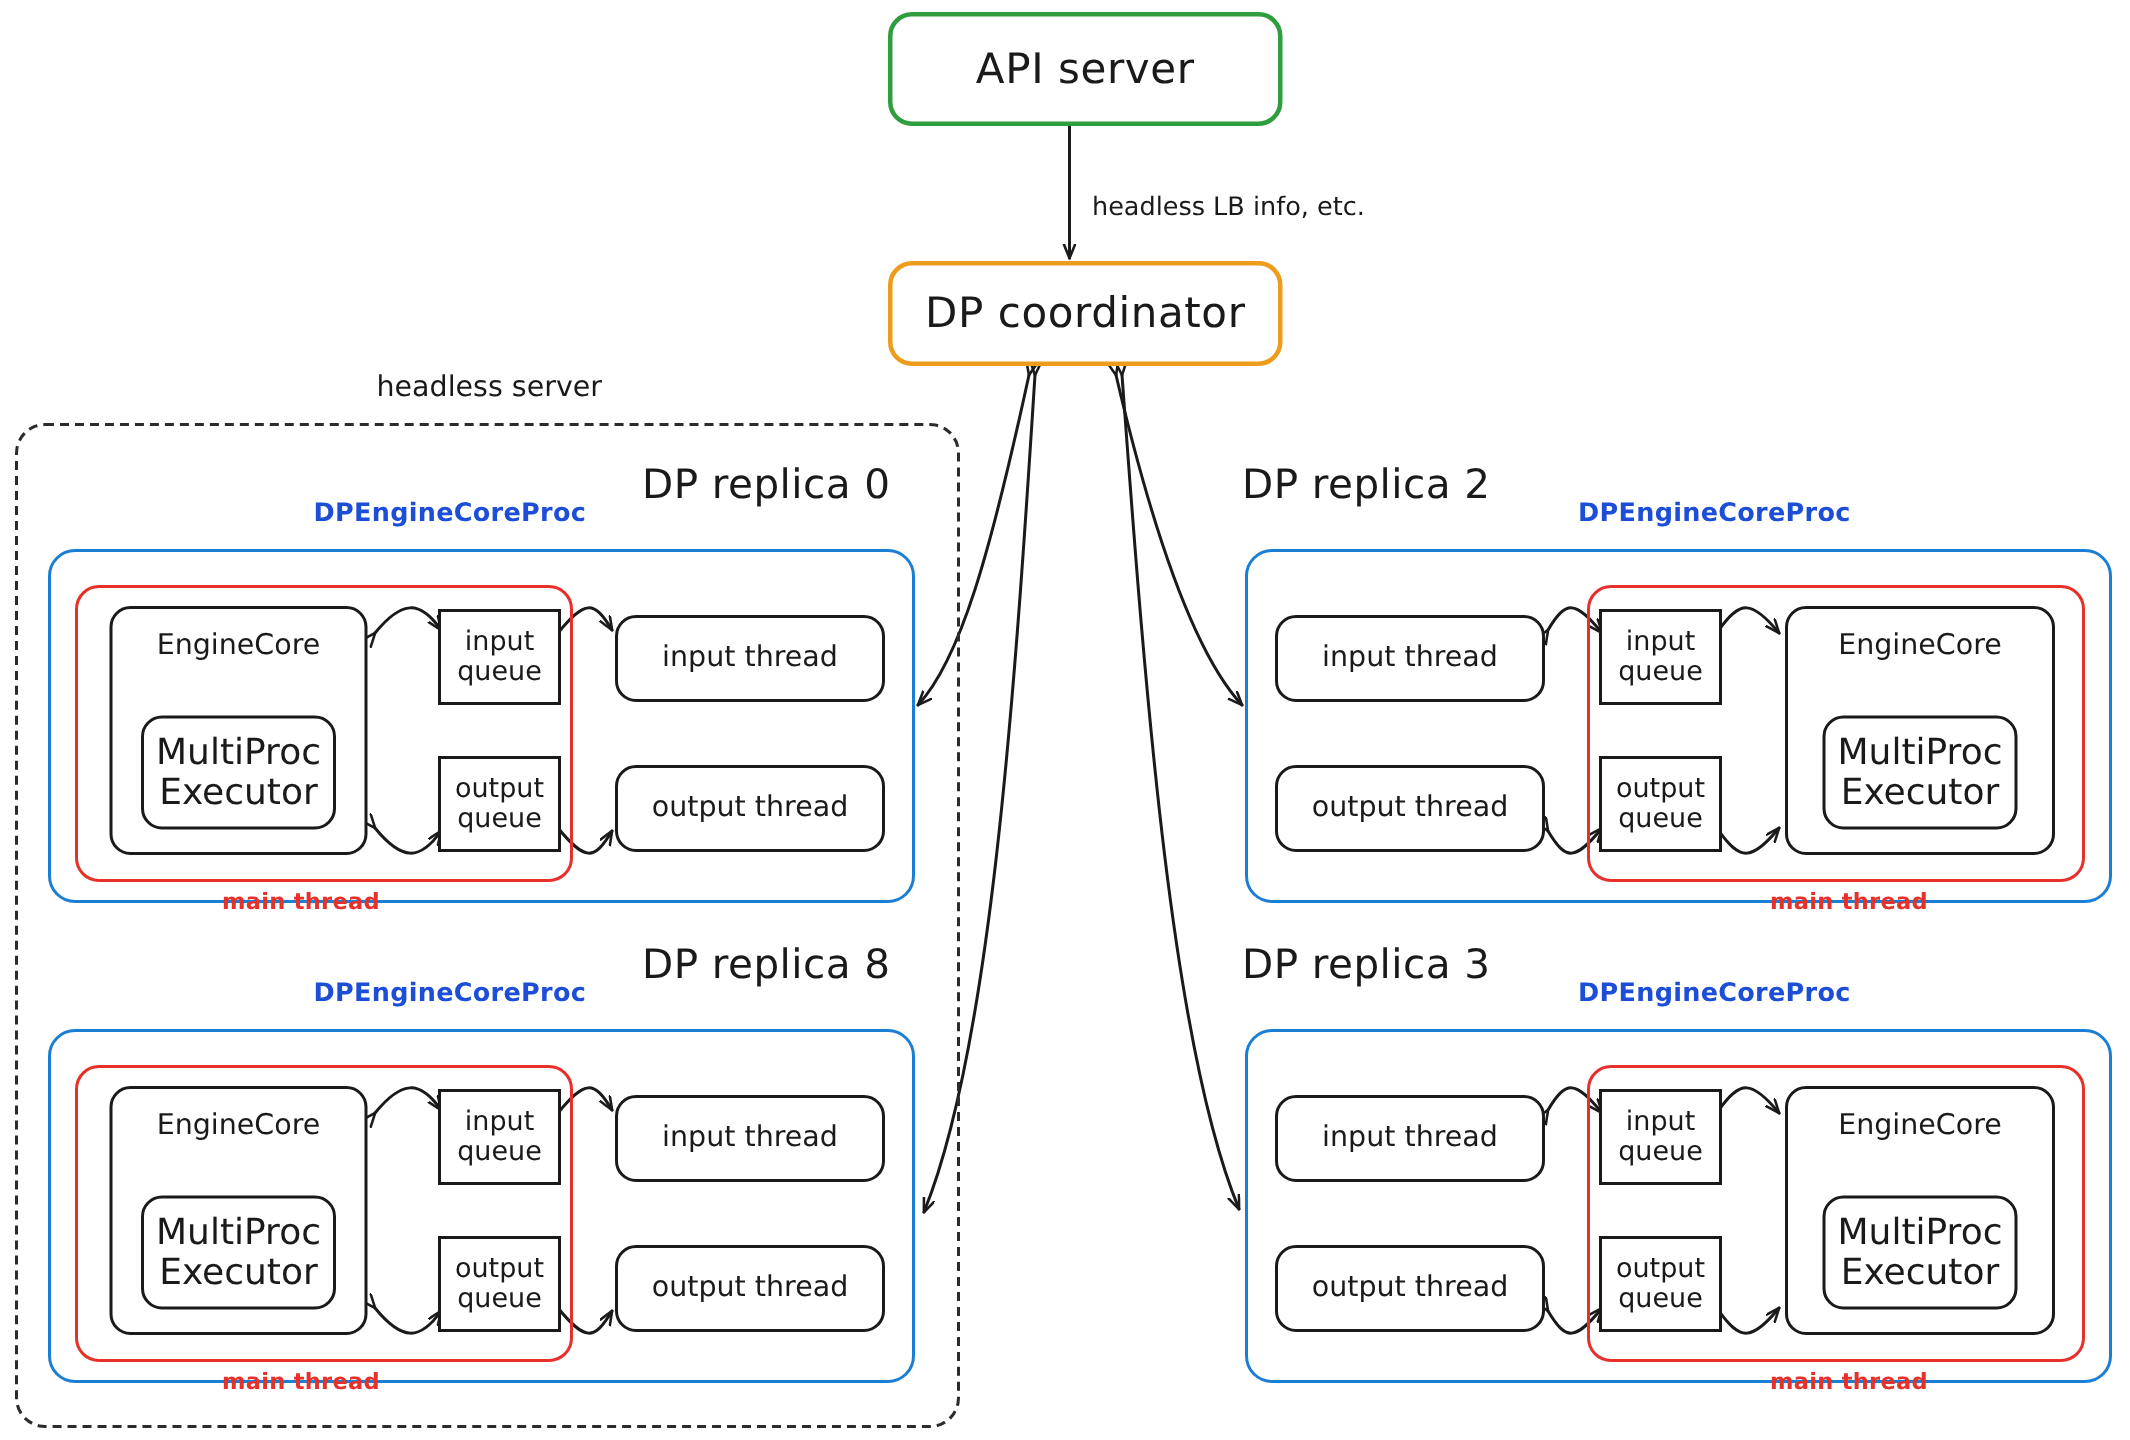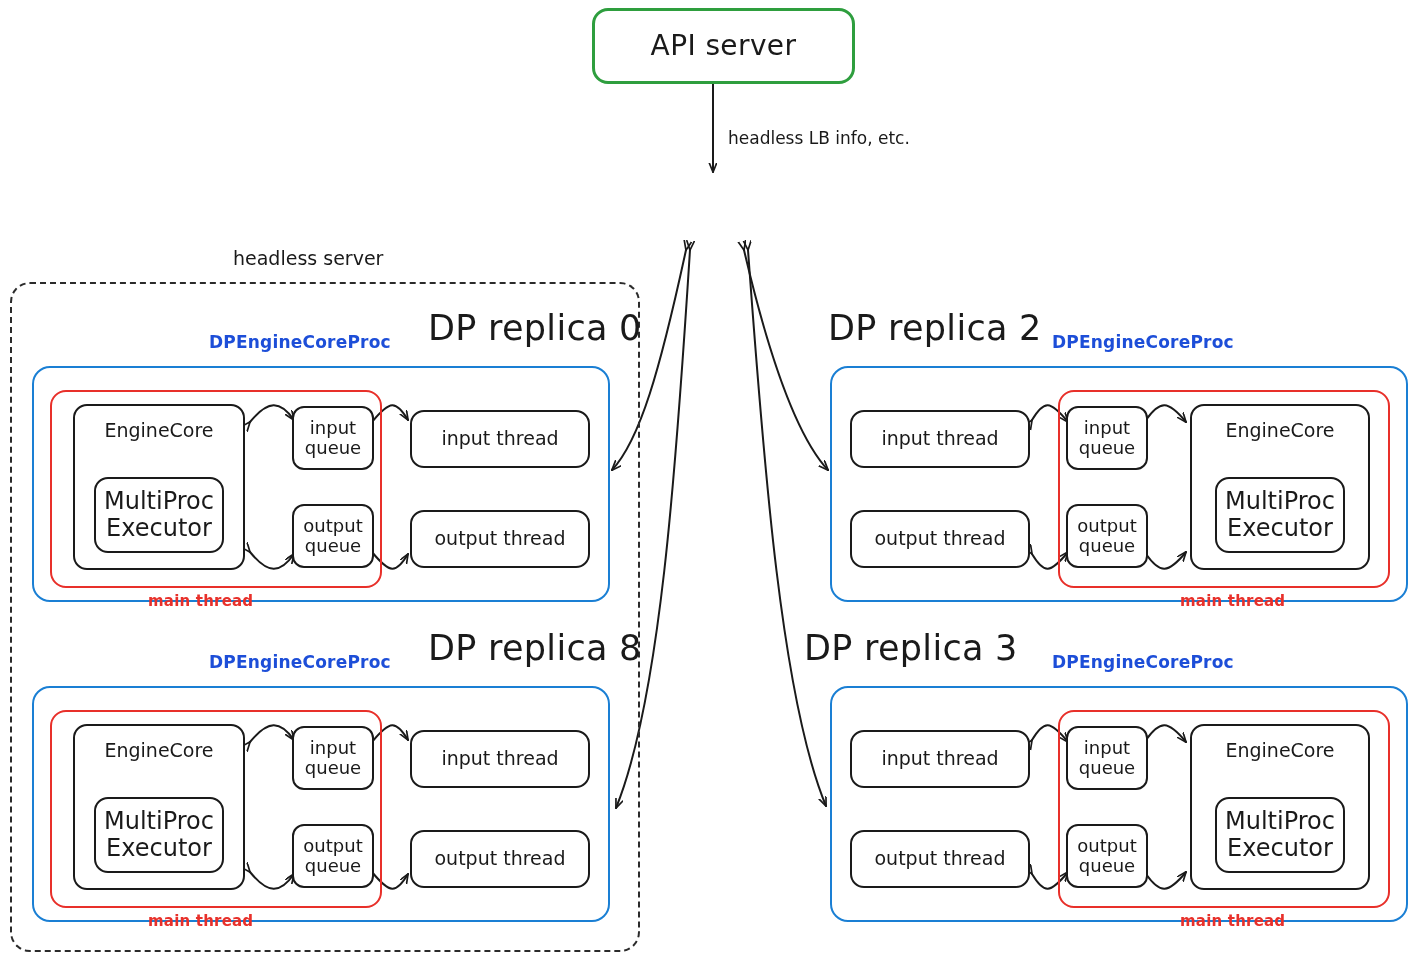--- a/index.html
+++ b/index.html
@@ -26,29 +26,29 @@
   .orange{border-color:#ef9c1c;}
 
   
   .frame{position:absolute;box-sizing:border-box;background:transparent;}
   .frame.blue{border:2.6px solid #1a7fd4;border-radius:18px;}
   .frame.red{border:2.2px solid #e8302a;border-radius:16px;}
   .frame.dashed{border:2px dashed #2b2b2b;border-radius:20px;}
 
   
   .lbl{position:absolute;white-space:nowrap;}
-  .lbl.title{font-size:35px;color:#1a1a1a;letter-spacing:.3px;}
+  .lbl.title{font-size:27px;color:#1a1a1a;letter-spacing:.3px;}
   .lbl.proc{font-size:17px;color:#1d4ed8;font-weight:600;letter-spacing:.2px;}
   .lbl.mainthread{font-size:15px;color:#e8302a;font-weight:600;letter-spacing:.2px;}
   .lbl.headless{font-size:19px;color:#1a1a1a;}
   .lbl.edge{font-size:17px;color:#1a1a1a;}
 
   .n-core{font-size:19px;}
   .n-exec{font-size:24px;}
-  .n-queue{font-size:18px;border-radius:12px;}
+  .n-queue{font-size:18px;border-radius:0;}
   .n-thread{font-size:19px;}
 </style>
 </head>
 <body>
 
 <div id="canvas">
 
   <svg class="svg-layer" viewBox="0 0 1420 960">
     <defs>
       <marker id="ah" markerWidth="11" markerHeight="11" refX="9.4" refY="4.1" orient="auto" markerUnits="userSpaceOnUse">
@@ -89,22 +89,25 @@
       <path d="M1146,874 C1160,894 1168,894 1186,872" marker-end="url(#ah)" marker-start="url(#ah)"></path>
     </g>
   </svg>
 
   <div class="node big-node green" style="left:592px;top:8px;width:263px;height:76px;">
     <span>API server</span>
   </div>
 
   <div class="lbl edge" style="left:728px;top:128px;">headless LB info, etc.</div>
 
-
-  <div class="lbl headless" style="left:233px;top:247px;">headless server</div>
+  <div class="node big-node orange" style="left:592px;top:174px;width:263px;height:70px;">
+    <span>DP coordinator</span>
+  </div>
+
+  <div class="lbl headless" style="left:251px;top:247px;">headless server</div>
   <div class="frame dashed" style="left:10px;top:282px;width:630px;height:670px;"></div>
 
   <div class="lbl title" style="left:428px;top:308px;">DP replica 0</div>
   <div class="lbl proc" style="left:209px;top:332px;">DPEngineCoreProc</div>
 
   <div class="frame blue" style="left:32px;top:366px;width:578px;height:236px;"></div>
   <div class="frame red" style="left:50px;top:390px;width:332px;height:198px;"></div>
   <div class="lbl mainthread" style="left:148px;top:592px;">main thread</div>
 
   <div class="node n-core" style="left:73px;top:404px;width:172px;height:166px;align-items:flex-start;padding-top:14px;">
@@ -186,21 +189,21 @@
   </div>
 
   <div class="node n-core" style="left:1190px;top:404px;width:180px;height:166px;align-items:flex-start;padding-top:14px;">
     <span>EngineCore</span>
   </div>
   <div class="node n-exec" style="left:1215px;top:477px;width:130px;height:76px;flex-direction:column;">
     <span>MultiProc</span>
     <span>Executor</span>
   </div>
 
-  <div class="lbl title" style="left:804px;top:628px;">DP replica 3</div>
+  <div class="lbl title" style="left:828px;top:628px;">DP replica 3</div>
   <div class="lbl proc" style="left:1052px;top:652px;">DPEngineCoreProc</div>
 
   <div class="frame blue" style="left:830px;top:686px;width:578px;height:236px;"></div>
   <div class="frame red" style="left:1058px;top:710px;width:332px;height:198px;"></div>
   <div class="lbl mainthread" style="left:1180px;top:912px;">main thread</div>
 
   <div class="node n-thread" style="left:850px;top:730px;width:180px;height:58px;">
     <span>input thread</span>
   </div>
   <div class="node n-thread" style="left:850px;top:830px;width:180px;height:58px;">

